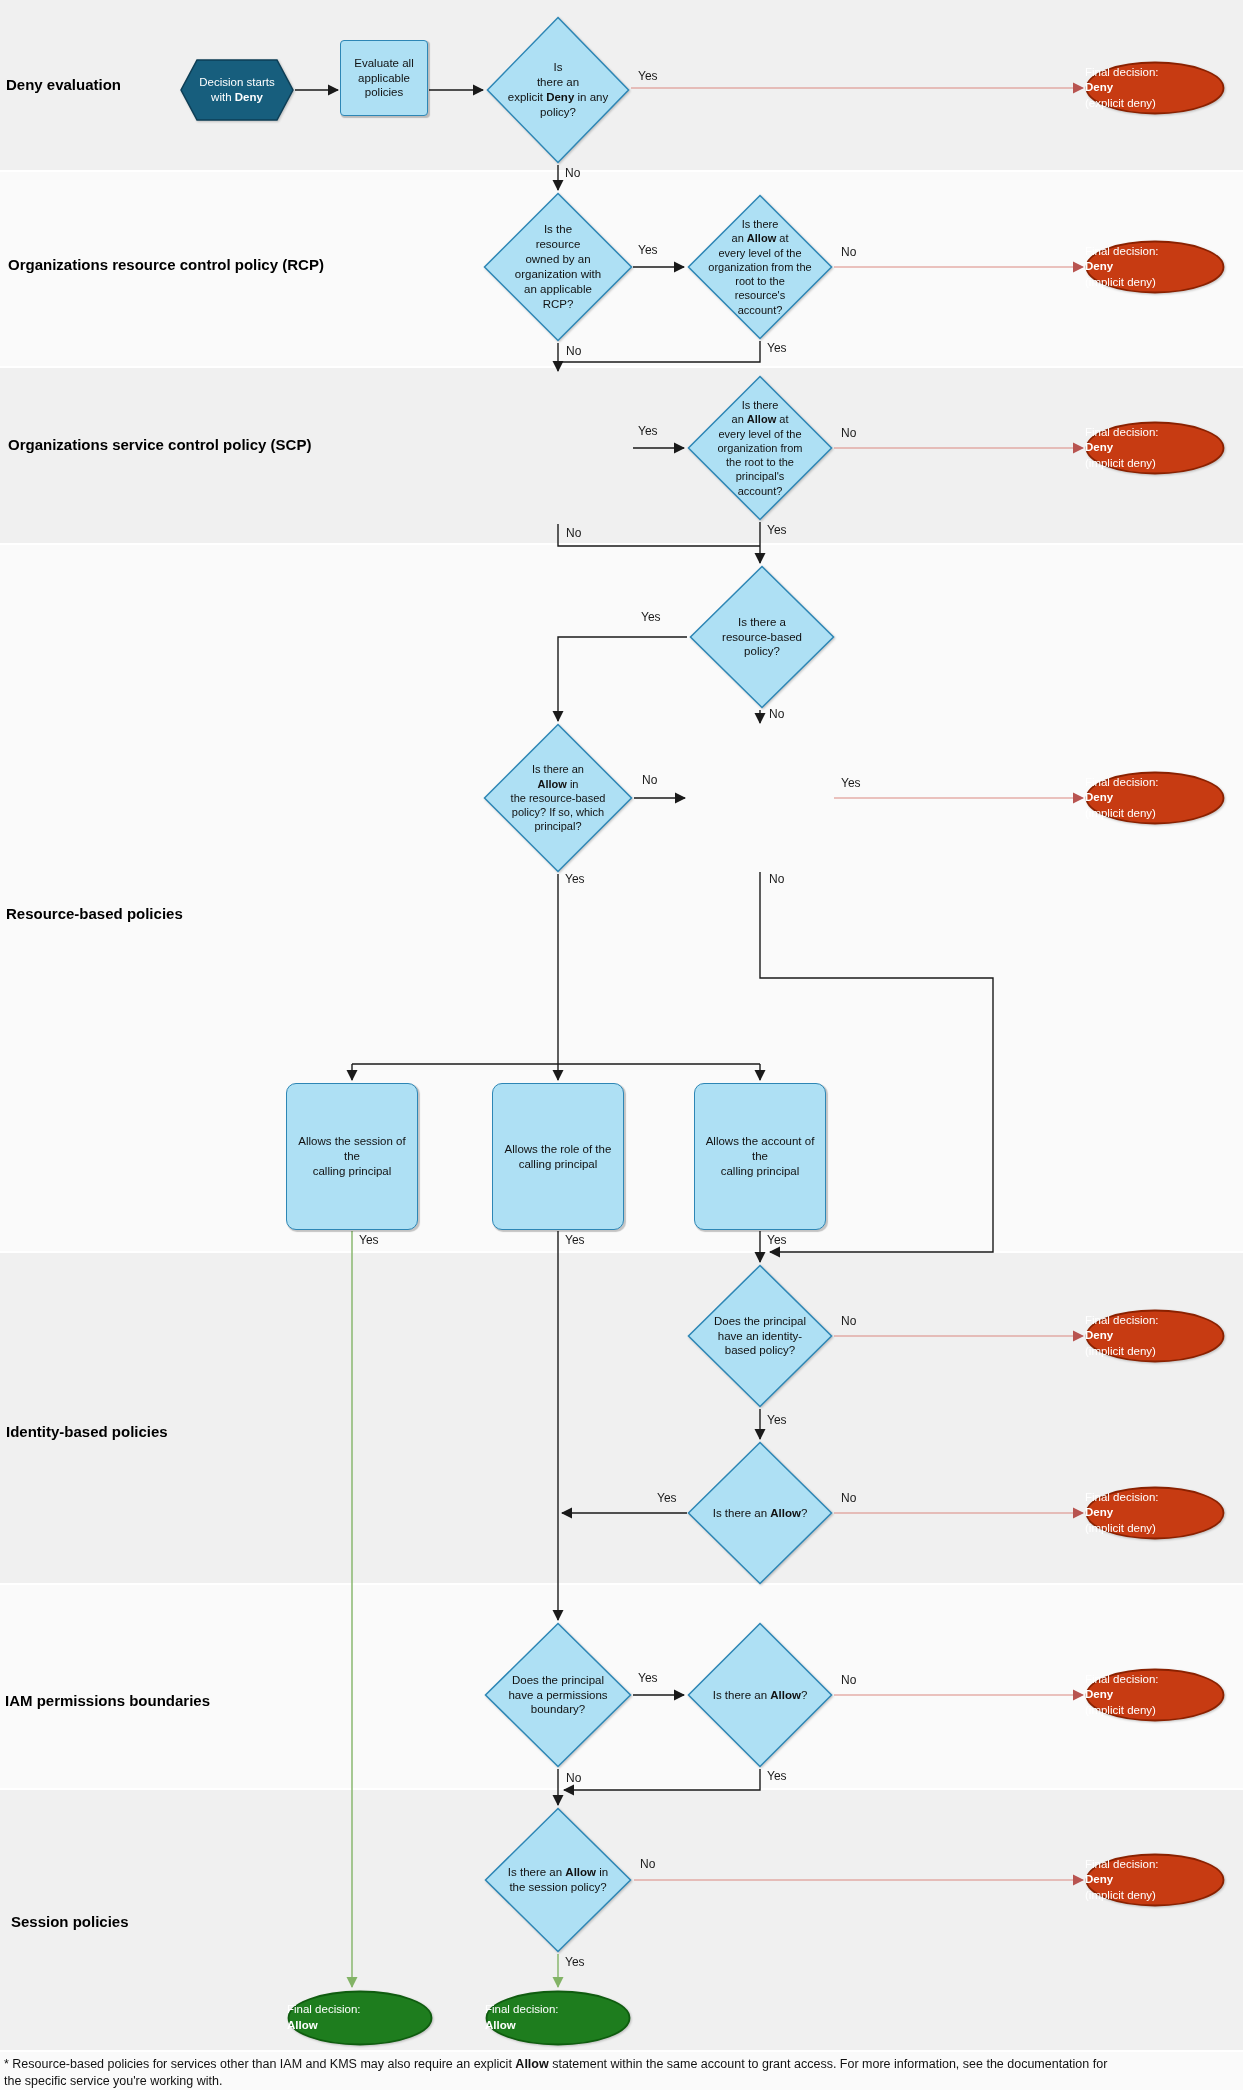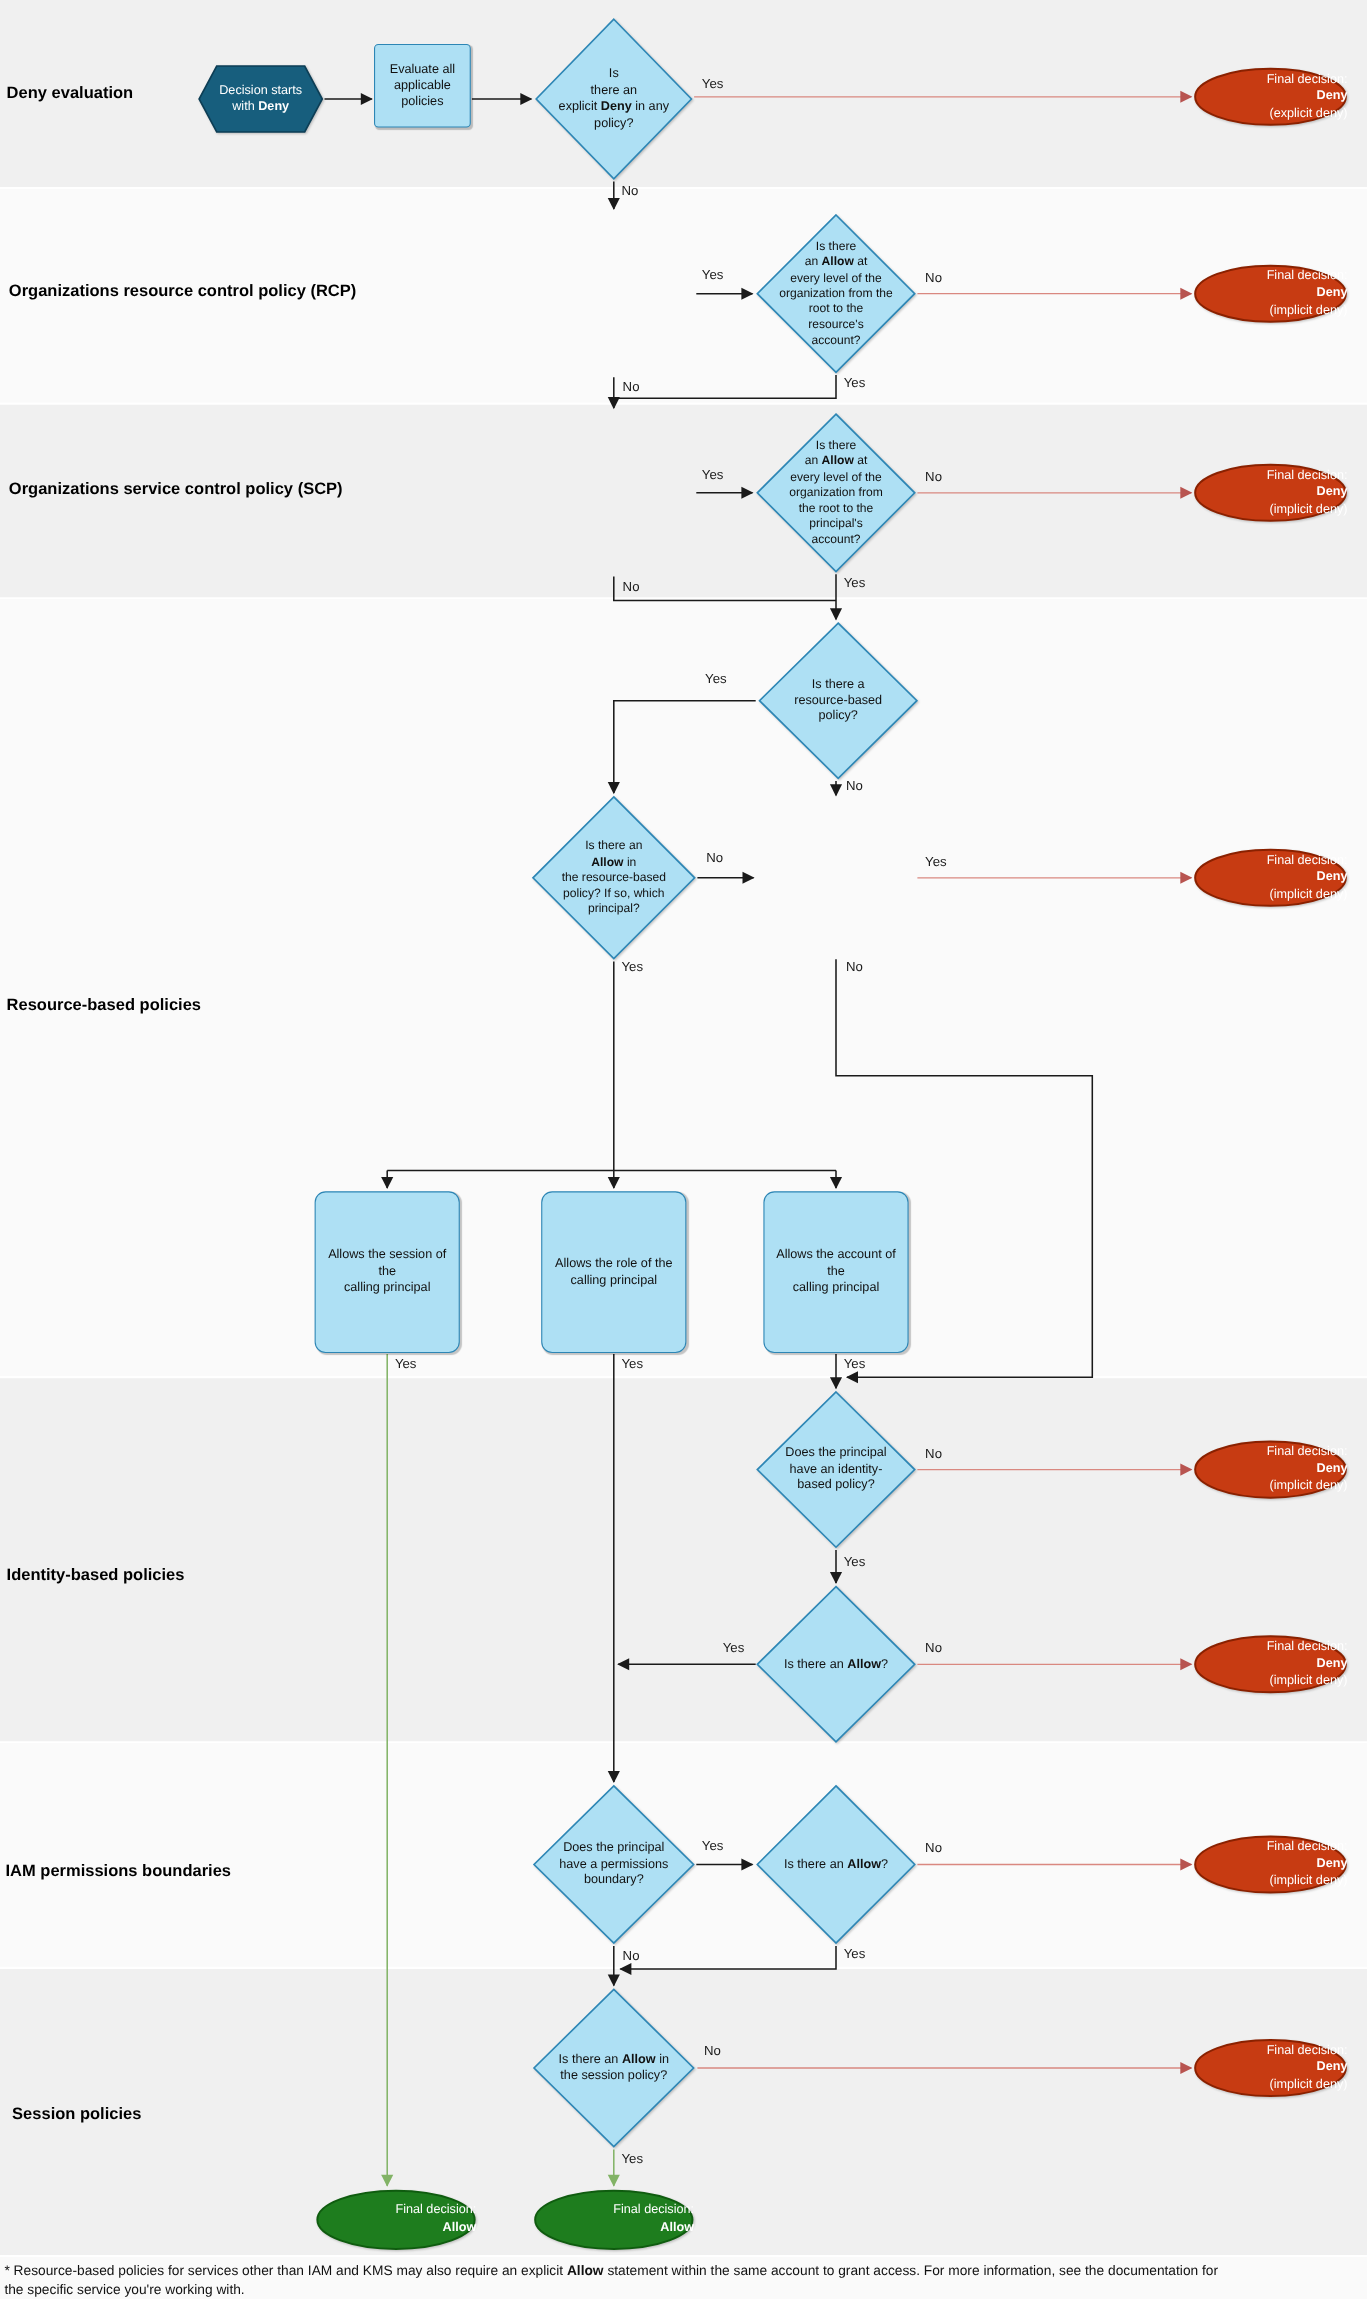--- a/index.html
+++ b/index.html
@@ -13,21 +13,21 @@
   .node{position:absolute;z-index:2;}
   .shape{position:absolute;left:0;top:0;width:100%;height:100%;overflow:visible;
          filter:drop-shadow(1.5px 1.5px 1px rgba(0,0,0,0.22));}
   .diamond polygon{fill:#aee0f4;stroke:#2d86b5;stroke-width:1.5;}
   .hex polygon{fill:#175e7d;stroke:#0d3e55;stroke-width:1.5;}
   .oval-deny ellipse{fill:#c73b12;stroke:#8a2100;stroke-width:1.8;}
   .oval-allow ellipse{fill:#1e7d1e;stroke:#0f5c0f;stroke-width:1.8;}
   .txt{position:absolute;left:0;top:0;right:0;bottom:0;display:flex;align-items:center;justify-content:center;
        text-align:center;white-space:pre-line;font-size:11.5px;line-height:1.3;color:#111;padding:0 6px;}
   .txt.inv{color:#fff;}
-  .otxt{position:absolute;left:0;top:0;right:0;bottom:0;display:flex;flex-direction:column;align-items:flex-end;
+  .otxt{position:absolute;left:0;top:0;right:0;bottom:0;display:flex;flex-direction:column;align-items:flex-start;
         justify-content:center;text-align:center;font-size:11.5px;line-height:1.35;color:#fff;}
   .rectnode{background:#aee0f4;border:1.5px solid #2d86b5;border-radius:4px;
             box-shadow:1.5px 1.5px 1px rgba(0,0,0,0.22);box-sizing:border-box;}
   .bluebox{background:#aee0f4;border:1.5px solid #2d86b5;border-radius:10px;
            box-shadow:1.5px 1.5px 1px rgba(0,0,0,0.22);box-sizing:border-box;}
   .edge-label{position:absolute;z-index:3;font-size:12px;color:#1a1a1a;white-space:nowrap;}
   .footnote{position:absolute;z-index:3;left:4px;top:2056px;width:1235px;font-size:12.5px;
             line-height:1.35;color:#111;white-space:pre-line;}
 </style>
 </head>
@@ -135,20 +135,31 @@
     <svg class="shape" viewBox="0 0 140 54" preserveAspectRatio="none">
         <ellipse cx="70" cy="27" rx="68.5" ry="25.5" vector-effect="non-scaling-stroke"></ellipse>
       </svg>
     <div class="otxt">
         <span>Final decision:</span>
         <b>Deny</b>
         <span>(explicit deny)</span>
       </div>
   </div>
 
+  <div class="node diamond" style="left:483px;top:192px;width:150px;height:150px">
+    <svg class="shape" viewBox="0 0 100 100" preserveAspectRatio="none">
+        <polygon points="50,1 99,50 50,99 1,50" vector-effect="non-scaling-stroke"></polygon>
+      </svg>
+    <div class="txt"><span><span>Is the
+resource
+owned by an
+organization with
+an applicable
+RCP?</span></span></div>
+  </div>
 
   <div class="node diamond" style="left:687px;top:194px;width:146px;height:146px">
     <svg class="shape" viewBox="0 0 100 100" preserveAspectRatio="none">
         <polygon points="50,1 99,50 50,99 1,50" vector-effect="non-scaling-stroke"></polygon>
       </svg>
     <div class="txt" style="font-size:11px"><span><span>Is there
 an </span><b>Allow</b><span> at
 every level of the
 organization from the
 root to the

